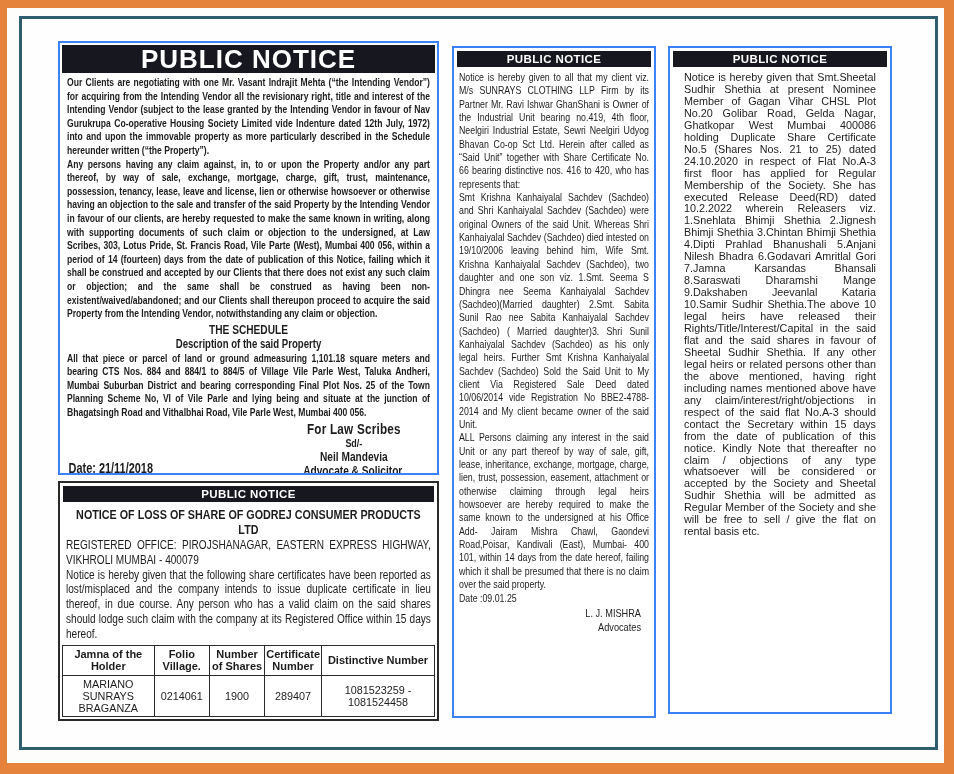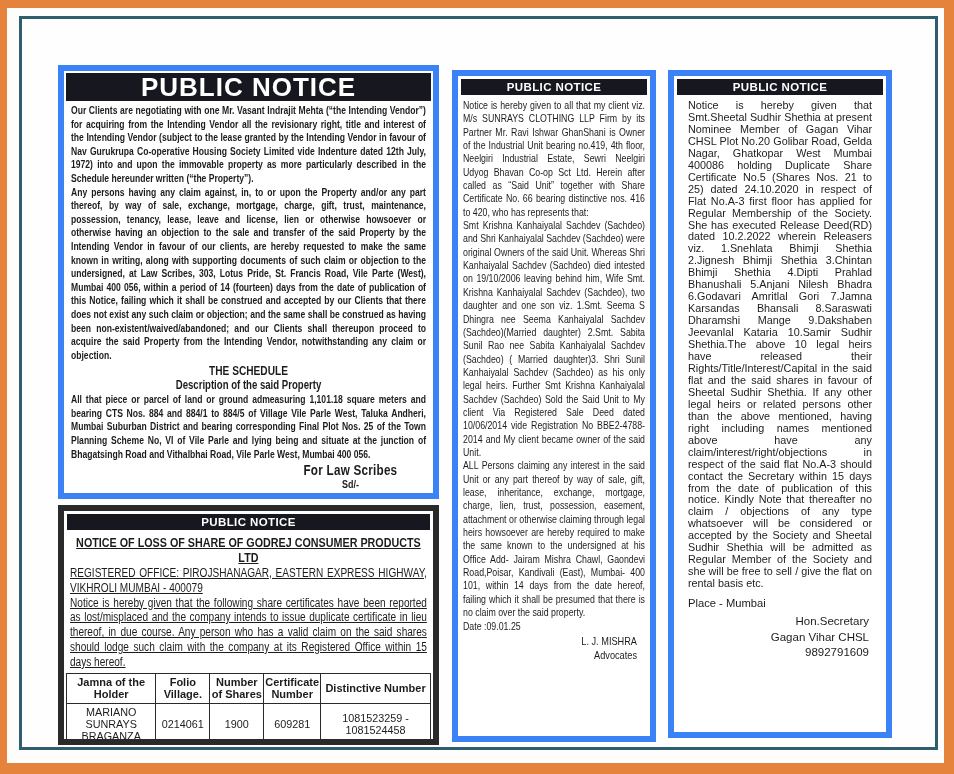--- a/index.html
+++ b/index.html
@@ -2,21 +2,21 @@
 <html><head>
 <meta charset="utf-8">
 <style>
   * { margin:0; padding:0; box-sizing:border-box; }
   html,body { width:954px; height:774px; background:#ffffff; }
   body { position:relative; font-family:"Liberation Sans", sans-serif; color:#1c1c1c; overflow:hidden; }
 
   .orange-frame { position:absolute; inset:0; border-style:solid; border-color:#e5823c; border-width:8px 10px 11px 7px; background:#fdfdfb; }
   .teal-frame { position:absolute; left:19px; top:16px; width:919px; height:734px; border:3px solid #2f5f6e; background:#fefefe; }
 
-  .box { position:absolute; border:6px solid #3b82f6; background:#fff; overflow:hidden;margin-top:24px; }
+  .box { position:absolute; border:2px solid #3b82f6; background:#fff; overflow:hidden; }
   .box-left   { left:58px;  top:41px;  width:381px; height:434px; }
   .box-godrej { left:58px;  top:481px; width:381px; height:240px; border-color:#2a2a2a; }
   .box-mid    { left:452px; top:46px;  width:204px; height:672px; }
   .box-right  { left:668px; top:46px;  width:224px; height:668px; }
 
   .bigbar { margin:2px 2px 1px; height:28px; background:#17171f; color:#fff; display:flex; align-items:center; justify-content:center;
             font-weight:bold; font-size:26px; letter-spacing:1px; }
   .smallbar { margin:3px 3px 2px; height:16px; background:#17171f; color:#fff; display:flex; align-items:center; justify-content:center;
             font-weight:bold; font-size:11.5px; letter-spacing:0.4px; }
 
@@ -31,21 +31,21 @@
   .sched-h  { text-align:center; font-weight:bold; font-size:13px; line-height:15px; margin-top:1px; }
   .sched-sh { text-align:center; font-weight:bold; font-size:12.3px; line-height:14px; margin-bottom:1px; }
   .lsig-area { position:relative; height:62px; font-weight:bold; }
   .lsig { position:absolute; right:7%; top:2px; text-align:center; line-height:14px; }
   .lsig .s1 { font-size:15px; letter-spacing:0.3px; }
   .lsig .s2 { font-size:11.5px; }
   .lsig .s3, .lsig .s4 { font-size:13px; }
   .ldate { position:absolute; left:2px; bottom:6px; font-size:14px; }
 
   
-  .gpad { padding:1px 6px 0;text-decoration:underline; }
+  .gpad { padding:1px 6px 0; }
   .gbody { font-size:12px; line-height:14.8px; }
   .g-head { font-weight:bold; font-size:12.8px; text-align:center; line-height:15px; margin:2px 0 1px; }
   .g-ro   { text-align:justify; }
   .g-text { text-align:justify; }
   table.shares { width:calc(100% - 4px); margin:3px 2px 0; border-collapse:collapse; }
   table.shares th, table.shares td { border:1.5px solid #2a2a2a; text-align:center; vertical-align:middle; padding:2px 1px; }
   table.shares th { font-size:11px; line-height:12.5px; font-weight:bold; }
   table.shares td { font-size:10.8px; line-height:12px; }
   .g-foot { padding:2px 8px 0; font-size:11.5px; line-height:14.5px; }
 
@@ -113,21 +113,21 @@
         <th style="width:15%">Number of Shares</th>
         <th style="width:14%">Certificate Number</th>
         <th style="width:31%">Distinctive Number</th>
       </tr>
     </thead>
     <tbody>
       <tr>
         <td>MARIANO SUNRAYS BRAGANZA</td>
         <td>0214061</td>
         <td>1900</td>
-        <td>609281</td>
+        <td>289407</td>
         <td>1081523259 - 1081524458</td>
       </tr>
     </tbody>
   </table>
   <div class="g-foot">
     <div>Place -  Maharashtra,Mumbai</div>
 
   </div>
 </section>
 
@@ -149,21 +149,15 @@
   </div>
 </section>
 
 <section class="box box-right">
   <div class="smallbar">
     <span>PUBLIC NOTICE</span>
   </div>
   <div class="rpad">
     <p class="rbody">Notice is hereby given that Smt.Sheetal Sudhir Shethia at present Nominee Member of Gagan Vihar CHSL Plot No.20 Golibar Road, Gelda Nagar, Ghatkopar West Mumbai 400086  holding  Duplicate Share Certificate No.5 (Shares  Nos.  21 to  25)  dated 24.10.2020 in respect of Flat No.A-3 first floor has applied for Regular Membership of the Society. She     has executed Release Deed(RD) dated 10.2.2022 wherein Releasers viz. 1.Snehlata Bhimji Shethia 2.Jignesh Bhimji Shethia 3.Chintan Bhimji Shethia 4.Dipti Prahlad Bhanushali 5.Anjani Nilesh Bhadra 6.Godavari Amritlal Gori 7.Jamna Karsandas Bhansali 8.Saraswati Dharamshi Mange 9.Dakshaben Jeevanlal Kataria 10.Samir Sudhir Shethia.The above 10 legal heirs have released their Rights/Title/Interest/Capital in the said flat and the said shares in favour of Sheetal Sudhir Shethia. If any other legal heirs or related persons other than the above mentioned, having right including names mentioned above have any claim/interest/right/objections in respect of the said flat No.A-3 should contact the Secretary within 15 days from the date of publication of this notice. Kindly Note that thereafter no claim / objections of any type whatsoever will be considered or accepted by the Society and Sheetal Sudhir Shethia will be admitted as Regular Member of the Society and she will be free to sell / give the flat on rental basis etc.</p>
     <div class="rmeta">
-      <div>Place - Mumbai</div>
-    </div>
-    <div class="rsig">
-      <div>Hon.Secretary</div>
-      <div>Gagan Vihar CHSL</div>
-      <div>9892791609</div>
     </div>
   </div>
 </section>
 
 </body></html>

